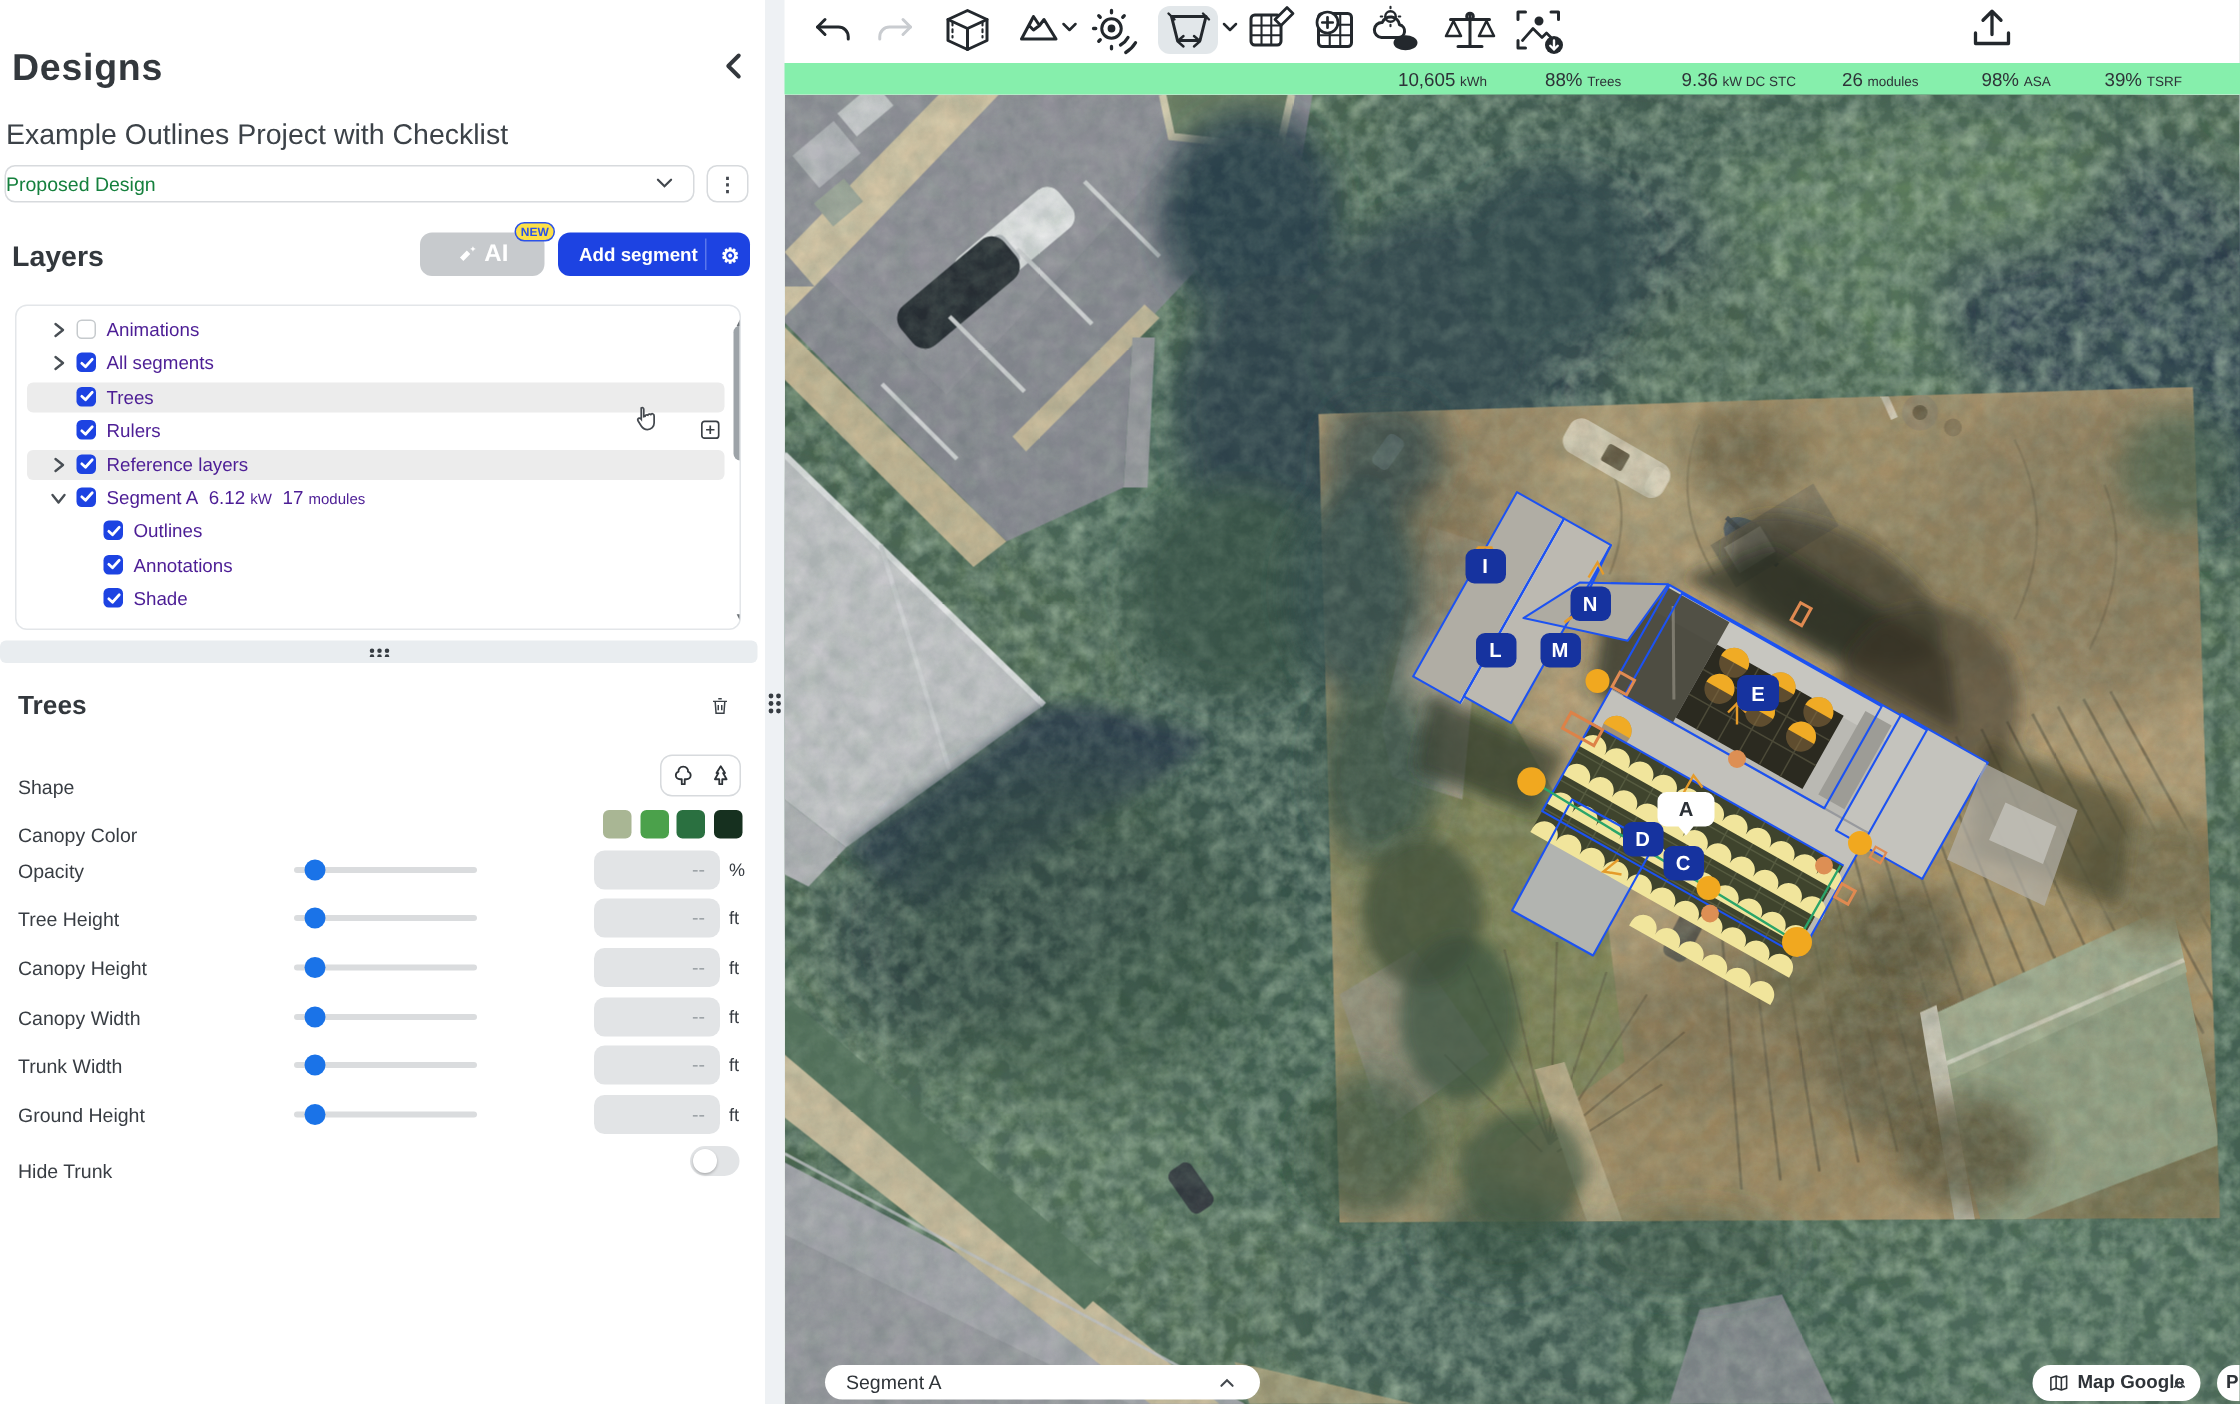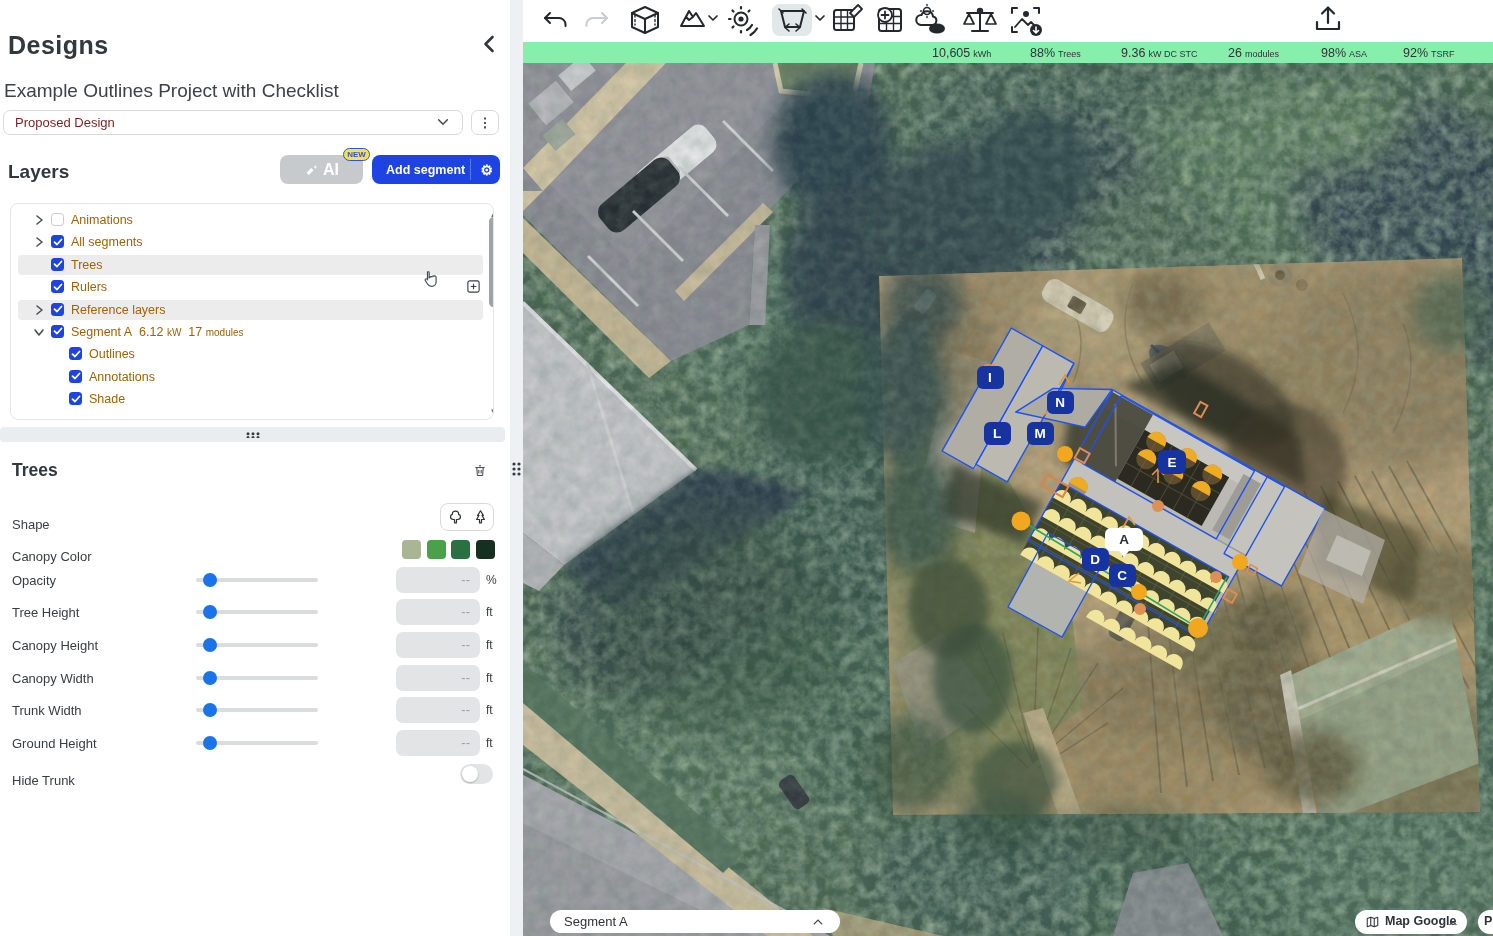--- a/index.html
+++ b/index.html
@@ -3,32 +3,32 @@
 <meta charset="utf-8">
 <style>
 * { margin:0; padding:0; box-sizing:border-box; }
 html,body { width:1493px; height:936px; overflow:hidden; font-family:"Liberation Sans", sans-serif; background:#fff; }
 #app { position:relative; width:1493px; height:936px; }
 
 #left { position:absolute; left:0; top:16px; width:510px; height:936px; background:#fff; z-index:5; }
 .designs-h { position:absolute; left:8px; top:15px; font-size:25px; font-weight:700; color:#33383d; letter-spacing:0.5px; }
 .collapse { position:absolute; left:478px; top:16px; width:24px; height:24px; color:#33383d; }
 .proj-title { position:absolute; left:4px; top:64px; font-size:19px; color:#3c4248; }
-.dd { position:absolute; left:3px; top:94px; width:460px; height:25px; border:1px solid #d7dadd; border-radius:7px; background:#fff; font-size:13px; color:#7f1d1d; line-height:23px; padding-left:11px; }
+.dd { position:absolute; left:3px; top:94px; width:460px; height:25px; border:1px solid #d7dadd; border-radius:7px; background:#fff; font-size:13px; color:#15803d; line-height:23px; }
 .dd .chev { position:absolute; right:12px; top:4px; }
 .kebab { position:absolute; left:471px; top:94px; width:28px; height:25px; border:1px solid #d7dadd; border-radius:7px; background:#fff; text-align:center; color:#43484e; font-size:13px; line-height:23px; font-weight:700; letter-spacing:0; }
 .layers-h { position:absolute; left:8px; top:145px; font-size:19px; font-weight:700; color:#33383d; }
 .btn-ai { position:absolute; left:280px; top:139px; width:83px; height:29px; background:#c7cacd; border-radius:8px; color:#fff; font-weight:700; font-size:16px; text-align:center; line-height:29px; }
 .badge-new { position:absolute; left:343px; top:132px; width:27px; height:13px; background:#fde047; border:1px solid #2c52e8; border-radius:7px; color:#2c52e8; font-size:8px; font-weight:700; text-align:center; line-height:11px; z-index:3; }
 .btn-add { position:absolute; left:372px; top:139px; width:128px; height:29px; background:#1d43e2; border-radius:8px; color:#fff; font-weight:700; font-size:12.5px; }
 .btn-add .lbl { position:absolute; left:14px; top:8px; }
 .btn-add .sep { position:absolute; right:29px; top:4px; width:1px; height:21px; background:#5a77ec; }
 .btn-add .gear { position:absolute; right:7px; top:7px; font-size:14px; }
 .layerbox { position:absolute; left:10px; top:187px; width:484px; height:217px; border:1px solid #e3e6e9; border-radius:8px; background:#fff; overflow:hidden; }
-.lrow { position:relative; height:22.4px; font-size:12.5px; color:#a16207; }
+.lrow { position:relative; height:22.4px; font-size:12.5px; color:#4c1d95; }
 .lrow .hl { position:absolute; left:7px; right:10px; top:1px; bottom:1px; background:#ececec; border-radius:4px; }
 .chev8 { position:absolute; left:22px; top:5px; width:12px; height:12px; color:#494f55; }
 .cb { position:absolute; left:40px; top:4px; width:13px; height:13px; border-radius:3.5px; background:#1d43e2; }
 .cb.un { background:#fff; border:1.5px solid #c6cacd; }
 .cb svg { position:absolute; left:1.5px; top:1.5px; }
 .lrow .txt { position:absolute; left:60px; top:4px; }
 .lrow.sub .cb { left:58px; }
 .lrow.sub .txt { left:78px; }
 .sba { position:absolute; left:477px; width:11px; text-align:center; color:#6a7075; font-size:8px; }
 .sbthumb { position:absolute; left:478px; top:13px; width:9px; height:90px; background:#9da3a8; border-radius:5px; }
@@ -746,15 +746,15 @@
           </g>
     </g>
    </svg>
   </div>
   <div id="statsbar">
     <div class="stat" style="left:422px"><b>10,605</b> <span>kWh</span></div>
     <div class="stat" style="left:520px"><b>88%</b> <span>Trees</span></div>
     <div class="stat" style="left:611px"><b>9.36</b> <span>kW DC STC</span></div>
     <div class="stat" style="left:718px"><b>26</b> <span>modules</span></div>
     <div class="stat" style="left:811px"><b>98%</b> <span>ASA</span></div>
-    <div class="stat" style="left:893px"><b>92%</b> <span>TSRF</span></div>
+    <div class="stat" style="left:893px"><b>39%</b> <span>TSRF</span></div>
   </div>
 </div>
 
 </body></html>

